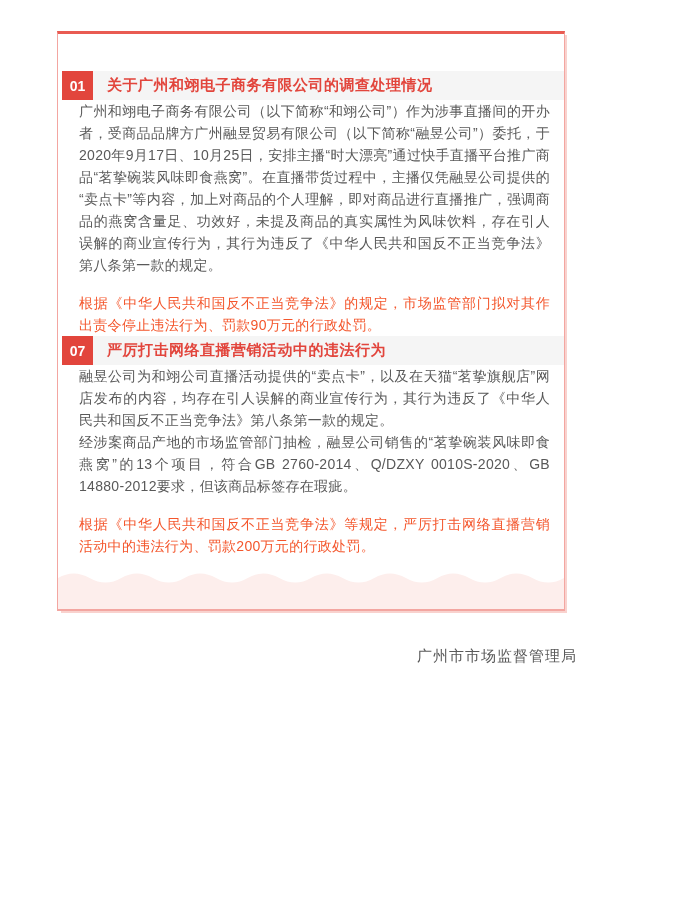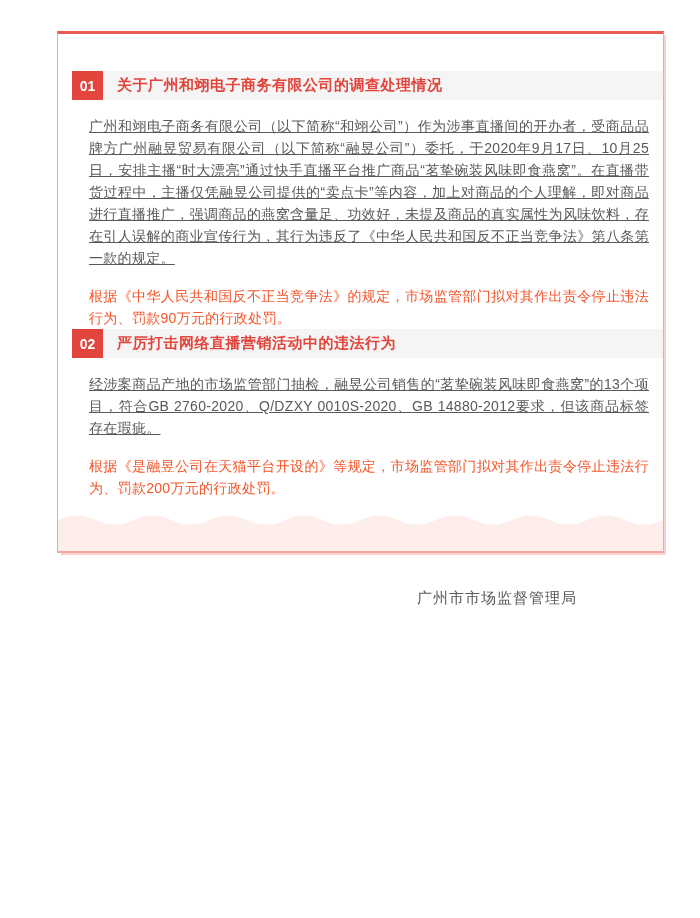--- a/index.html
+++ b/index.html
@@ -12,27 +12,27 @@
     --body-text: #595959;
   }
   * { margin: 0; padding: 0; box-sizing: border-box; }
   html, body {
     width: 700px; height: 918px; overflow: hidden;
     background: #ffffff;
     font-family: "Liberation Sans", "DejaVu Sans", sans-serif;
   }
   .page { padding: 31px 0 0 57px; }
   .card {
-    width: 607px;
+    width: 508px;
     position: relative;
     border: 1px solid var(--card-border);
     border-top: 3px solid var(--card-top-border);
     border-bottom-width: 2px;
     box-shadow: 3px 3px 0 -1px #f9d2ce;
-    padding: 37px 0 52px 14px;
+    padding: 37px 0 52px 4px;
     background: #ffffff;
   }
   .sec-header {
     display: flex;
     align-items: stretch;
     height: 29px;
     background: var(--header-bar-bg);
   }
   .badge {
     width: 31px;
@@ -54,22 +54,20 @@
     padding-left: 14px;
     letter-spacing: 0.5px;
   }
   .sec-body { padding: 0 14px 0 17px; }
   .body-p {
     font-size: 14px;
     line-height: 22px;
     color: var(--body-text);
     text-align: justify;
     letter-spacing: 0.3px;
-    margin-top: 15px;
-    text-decoration: underline;
   }
   .penalty-p {
     font-size: 14px;
     line-height: 22px;
     font-weight: normal;
     color: var(--penalty-orange);
     text-align: justify;
     letter-spacing: 0.3px;
     margin-top: 16px;
     margin-bottom: 26px;
@@ -119,26 +117,27 @@
         <span class="sec-title">关于广州和翊电子商务有限公司的调查处理情况</span>
       </div>
       <div class="sec-body">
         <p class="body-p">广州和翊电子商务有限公司（以下简称“和翊公司”）作为涉事直播间的开办者，受商品品牌方广州融昱贸易有限公司（以下简称“融昱公司”）委托，于2020年9月17日、10月25日，安排主播“时大漂亮”通过快手直播平台推广商品“茗挚碗装风味即食燕窝”。在直播带货过程中，主播仅凭融昱公司提供的“卖点卡”等内容，加上对商品的个人理解，即对商品进行直播推广，强调商品的燕窝含量足、功效好，未提及商品的真实属性为风味饮料，存在引人误解的商业宣传行为，其行为违反了《中华人民共和国反不正当竞争法》第八条第一款的规定。</p>
         <p class="penalty-p">根据《中华人民共和国反不正当竞争法》的规定，市场监管部门拟对其作出责令停止违法行为、罚款90万元的行政处罚。</p>
       </div>
     </section>
 
     <section>
       <div class="sec-header">
-        <span class="badge">02</span>
+        <span class="badge">07</span>
         <span class="sec-title">严厉打击网络直播营销活动中的违法行为</span>
       </div>
       <div class="sec-body">
-        <p class="body-p">经涉案商品产地的市场监管部门抽检，融昱公司销售的“茗挚碗装风味即食燕窝”的13个项目，符合GB 2760-2020、Q/DZXY 0010S-2020、GB 14880-2012要求，但该商品标签存在瑕疵。</p>
-        <p class="penalty-p">根据《是融昱公司在天猫平台开设的》等规定，市场监管部门拟对其作出责令停止违法行为、罚款200万元的行政处罚。</p>
+        <p class="body-p">融昱公司为和翊公司直播活动提供的“卖点卡”，以及在天猫“茗挚旗舰店”网店发布的内容，均存在引人误解的商业宣传行为，其行为违反了《中华人民共和国反不正当竞争法》第八条第一款的规定。</p>
+        <p class="body-p">经涉案商品产地的市场监管部门抽检，融昱公司销售的“茗挚碗装风味即食燕窝”的13个项目，符合GB 2760-2014、Q/DZXY 0010S-2020、GB 14880-2012要求，但该商品标签存在瑕疵。</p>
+        <p class="penalty-p">根据《中华人民共和国反不正当竞争法》等规定，严厉打击网络直播营销活动中的违法行为、罚款200万元的行政处罚。</p>
       </div>
     </section>
 
     <div class="wave">
       <svg viewBox="0 0 520 42" preserveAspectRatio="none" aria-hidden="true">
         <path fill="#fdeeec" d="M0,11 Q16,2 32.5,11 T65,11 T97.5,11 T130,11 T162.5,11 T195,11 T227.5,11 T260,11 T292.5,11 T325,11 T357.5,11 T390,11 T422.5,11 T455,11 T487.5,11 T520,11 L520,42 L0,42 Z"></path>
       </svg>
     </div>
 
   </div>

